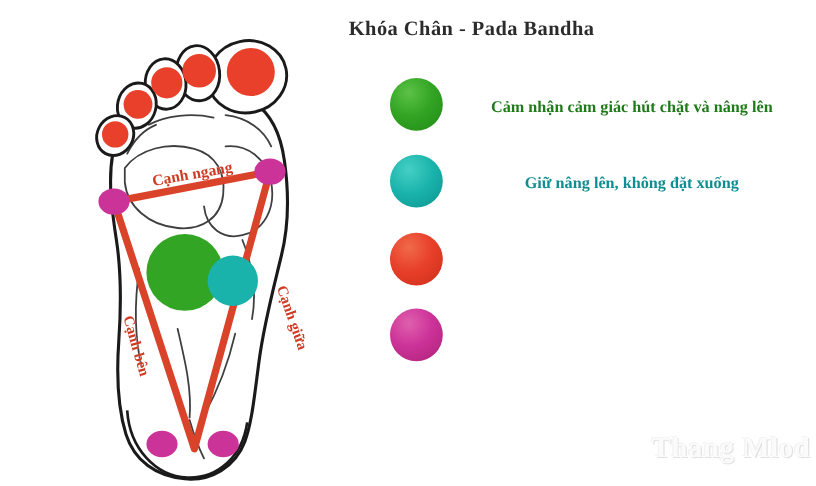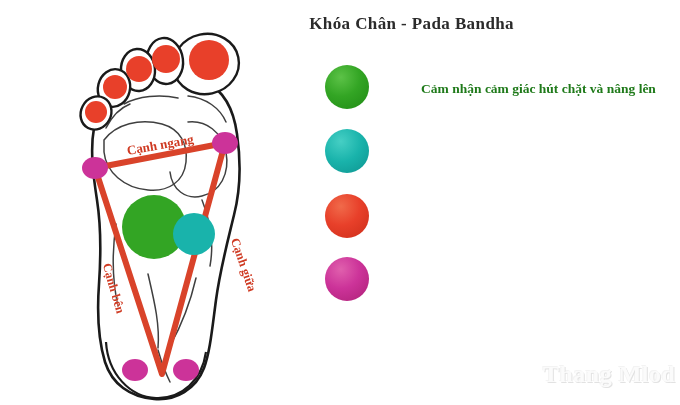--- a/index.html
+++ b/index.html
@@ -20,24 +20,24 @@
     position: absolute;
     left: 0; top: 0;
     width: 680px;
     height: 405px;
     background: #ffffff;
   }
 
   
   #title {
     position: absolute;
-    left: 224px;
+    left: 248px;
     top: 14px;
     width: 290px;
-    text-align: right;
+    text-align: center;
     font-family: "Liberation Serif", "DejaVu Serif", serif;
     font-weight: bold;
     font-size: 17px;
     letter-spacing: 0.4px;
     color: #2b2b2b;
     white-space: nowrap;
   }
 
   
   #foot-wrap {
@@ -118,21 +118,21 @@
   }
   .sw-red {
     background: radial-gradient(circle at 36% 28%, #f06a4a 0%, #e8402a 45%, #cc2d19 100%);
   }
   .sw-magenta {
     background: radial-gradient(circle at 36% 28%, #e060ad 0%, #cc3399 45%, #ad2076 100%);
   }
 
   .legend-text {
     position: absolute;
-    left: 74px;
+    left: 62px;
     top: 0px;
     width: 285px;
     font-family: "Liberation Serif", "DejaVu Serif", serif;
     font-weight: bold;
     font-size: 13.5px;
     line-height: 19px;
     height: 56px;
     display: flex;
     align-items: center;
     justify-content: center;
@@ -257,20 +257,21 @@
 
   <div id="legend">
 
     <div class="legend-row r0">
       <div class="swatch sw-green"></div>
       <div class="legend-text t-green">Cảm nhận cảm giác hút chặt và nâng lên</div>
     </div>
 
     <div class="legend-row r1">
       <div class="swatch sw-teal"></div>
+      <div class="legend-text t-teal">Giữ nâng lên, không đặt xuống</div>
     </div>
 
     <div class="legend-row r2">
       <div class="swatch sw-red"></div>
     </div>
 
     <div class="legend-row r3">
       <div class="swatch sw-magenta"></div>
     </div>
 

